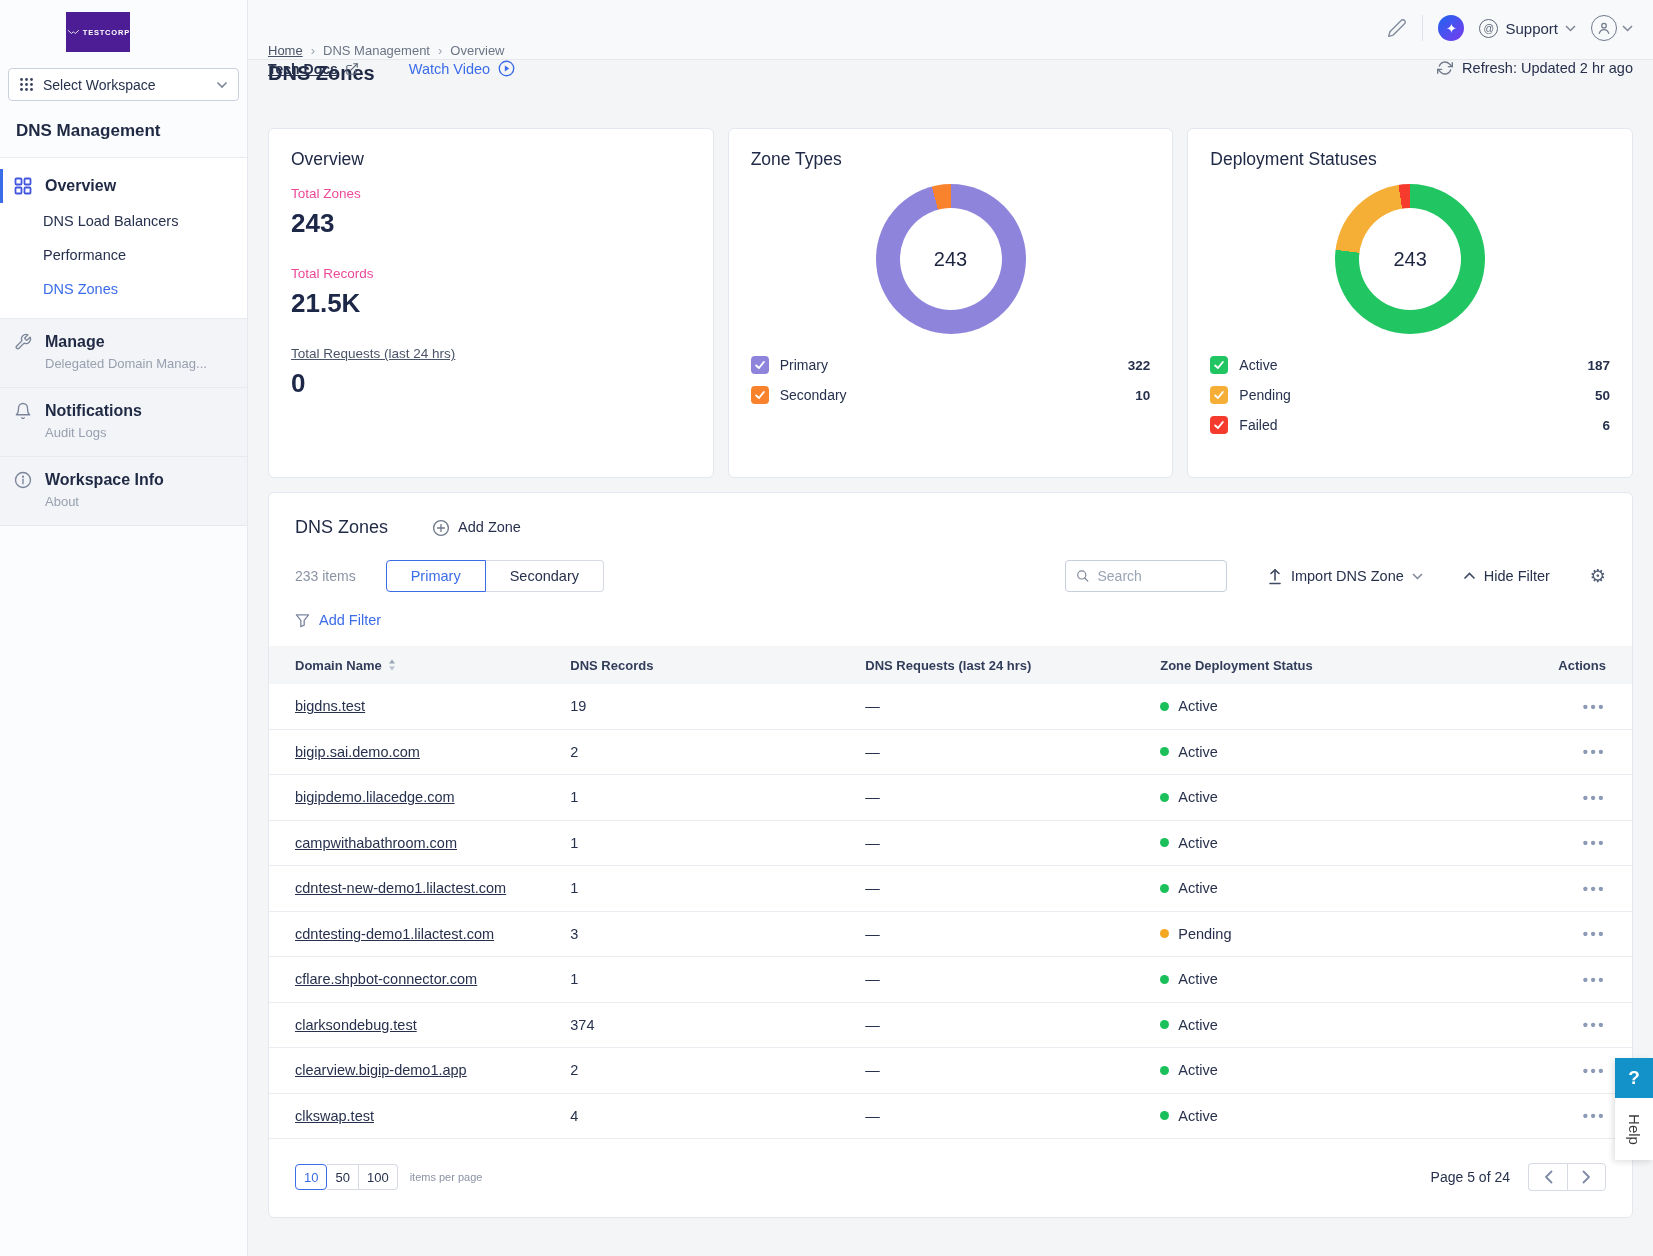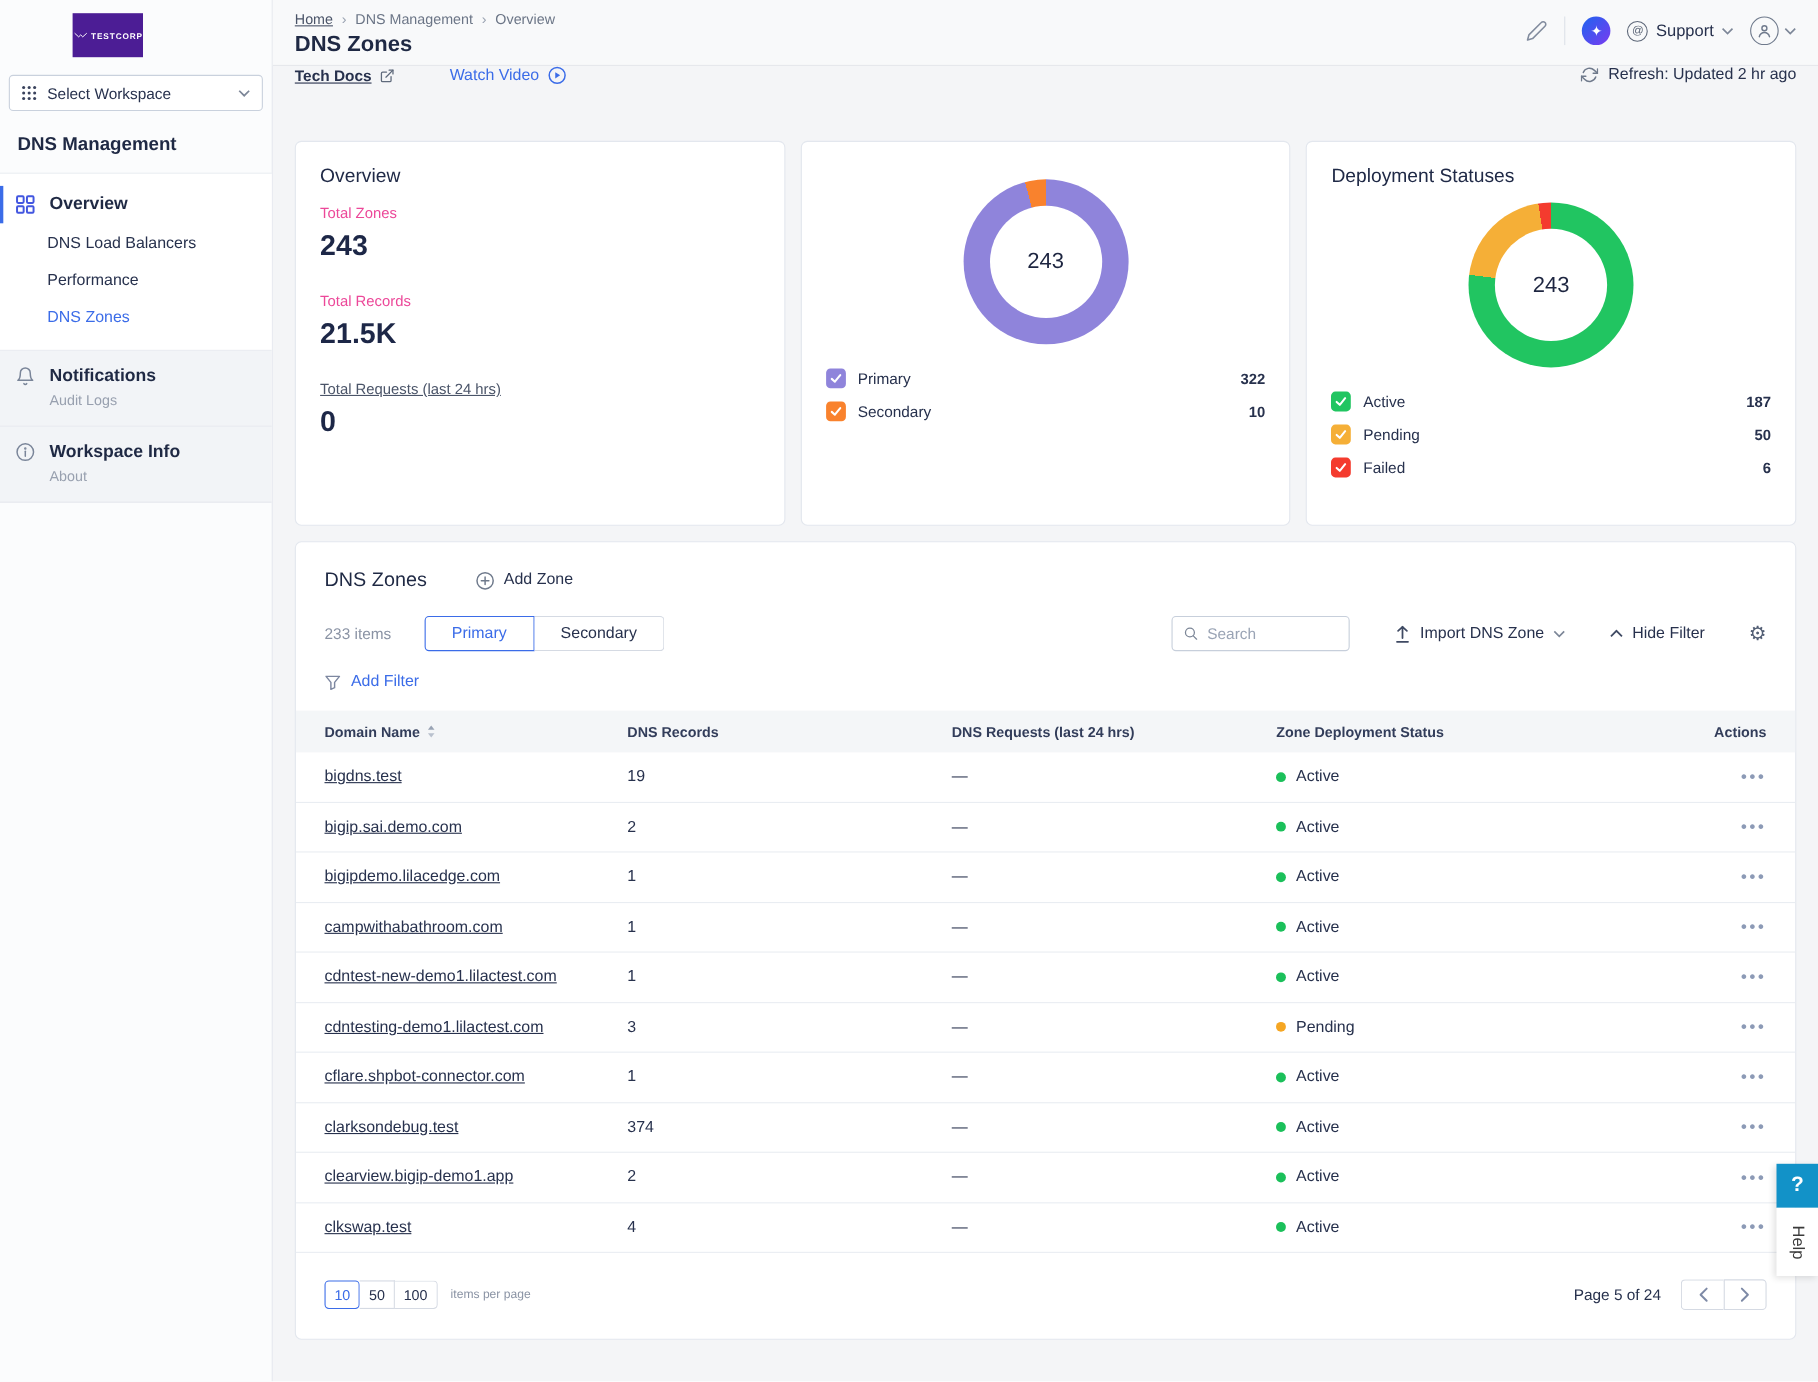--- a/index.html
+++ b/index.html
@@ -19,21 +19,21 @@
   .active-bar { position:absolute; left:0; top:1px; bottom:1px; width:3px; background:#3b6ce8; }
   .nav-sub { padding:9px 16px 9px 43px; font-size:14.5px; color:#27314d; cursor:pointer; }
   .nav-sub.active { color:#3b6ce8; }
   .side-section { background:#f2f4f7; border-bottom:1px solid #e6e9ee; padding:14px 16px 16px 14px; cursor:pointer; }
   .sec-head { display:flex; gap:13px; align-items:center; font-size:16px; font-weight:600; color:#1f2944; }
   .sec-sub { padding-left:31px; margin-top:5px; font-size:13px; color:#98a0af; }
 
   
   .main { flex:1; display:flex; flex-direction:column; min-width:0; }
   .topbar { height:60px; background:#f8f9fa; border-bottom:1px solid #e6e8ec; display:flex; align-items:flex-start; justify-content:space-between; padding:10px 20px 0; }
-  .breadcrumb { font-size:13px; color:#6b7586; display:flex; gap:8px; align-items:flex-end; }
+  .breadcrumb { font-size:13px; color:#6b7586; display:flex; gap:8px; align-items:flex-end;margin-top:33px; }
   .crumb-home { color:#4a5468; text-decoration:underline; cursor:pointer; }
   .crumb-sep { color:#9aa3b2; font-size:13px; }
   .page-title { font-size:20px; font-weight:600; color:#1f2944; margin-top:4px; }
   .tb-right { display:flex; align-items:center; gap:15px; margin-top:5px; }
   .icon-btn { cursor:pointer; display:flex; align-items:center; }
   .vdivider { width:1px; height:26px; background:#dde2e9; }
   .ai-circle { width:26px; height:26px; border-radius:50%; background:linear-gradient(135deg,#1e64ef,#7a3bf0); display:flex; align-items:center; justify-content:center; color:#fff; font-size:13px; cursor:pointer; }
   .support-group { display:flex; align-items:center; gap:7px; font-size:15px; color:#27314d; cursor:pointer; }
   .at-circle { width:19px; height:19px; border:1.4px solid #5e6879; border-radius:50%; display:flex; align-items:center; justify-content:center; font-size:10.5px; color:#5e6879; }
   .avatar-group { display:flex; align-items:center; gap:5px; cursor:pointer; }
@@ -155,20 +155,29 @@
             <rect x="1.5" y="10.5" width="6" height="6" rx="1"></rect>
             <rect x="10.5" y="10.5" width="6" height="6" rx="1"></rect>
           </svg>
         <span>Overview</span>
       </div>
       <div class="nav-sub">DNS Load Balancers</div>
       <div class="nav-sub">Performance</div>
       <div class="nav-sub active">DNS Zones</div>
     </div>
 
+    <div class="side-section">
+      <div class="sec-head">
+        <svg width="18" height="18" viewBox="0 0 24 24" fill="none" stroke="#7a8599" stroke-width="1.8" stroke-linecap="round" stroke-linejoin="round">
+            <path d="M14.7 6.3a1 1 0 0 0 0 1.4l1.6 1.6a1 1 0 0 0 1.4 0l3.77-3.77a6 6 0 0 1-7.94 7.94l-6.91 6.91a2.12 2.12 0 0 1-3-3l6.91-6.91a6 6 0 0 1 7.94-7.94l-3.76 3.76z"></path>
+          </svg>
+        <span>Manage</span>
+      </div>
+      <div class="sec-sub">Delegated Domain Manag...</div>
+    </div>
 
     <div class="side-section">
       <div class="sec-head">
         <svg width="18" height="18" viewBox="0 0 24 24" fill="none" stroke="#7a8599" stroke-width="1.8" stroke-linecap="round" stroke-linejoin="round">
             <path d="M18 8A6 6 0 0 0 6 8c0 7-3 9-3 9h18s-3-2-3-9"></path>
             <path d="M13.73 21a2 2 0 0 1-3.46 0"></path>
           </svg>
         <span>Notifications</span>
       </div>
       <div class="sec-sub">Audit Logs</div>
@@ -271,20 +280,21 @@
             <div class="stat-label">Total Records</div>
             <div class="stat-value">21.5K</div>
           </div>
           <div class="stat">
             <div class="stat-label linky">Total Requests (last 24 hrs)</div>
             <div class="stat-value">0</div>
           </div>
         </div>
 
         <div class="card">
+          <div class="card-title">Zone Types</div>
           <div class="donut-wrap" style="background: conic-gradient(rgb(143, 132, 219) 0deg, rgb(143, 132, 219) 345.185deg, rgb(249, 130, 45) 345.185deg, rgb(249, 130, 45) 360deg);">
             <div class="donut-hole">
                 <span>243</span>
               </div>
           </div>
           <div class="legend">
             <div class="legend-row">
               <span class="legend-check" style="background: rgb(143, 132, 219);">
                 <svg width="12" height="12" viewBox="0 0 14 14" fill="none" stroke="#fff" stroke-width="2.2" stroke-linecap="round" stroke-linejoin="round">
                     <polyline points="2.5,7.5 5.8,10.5 11.5,3.5"></polyline>

